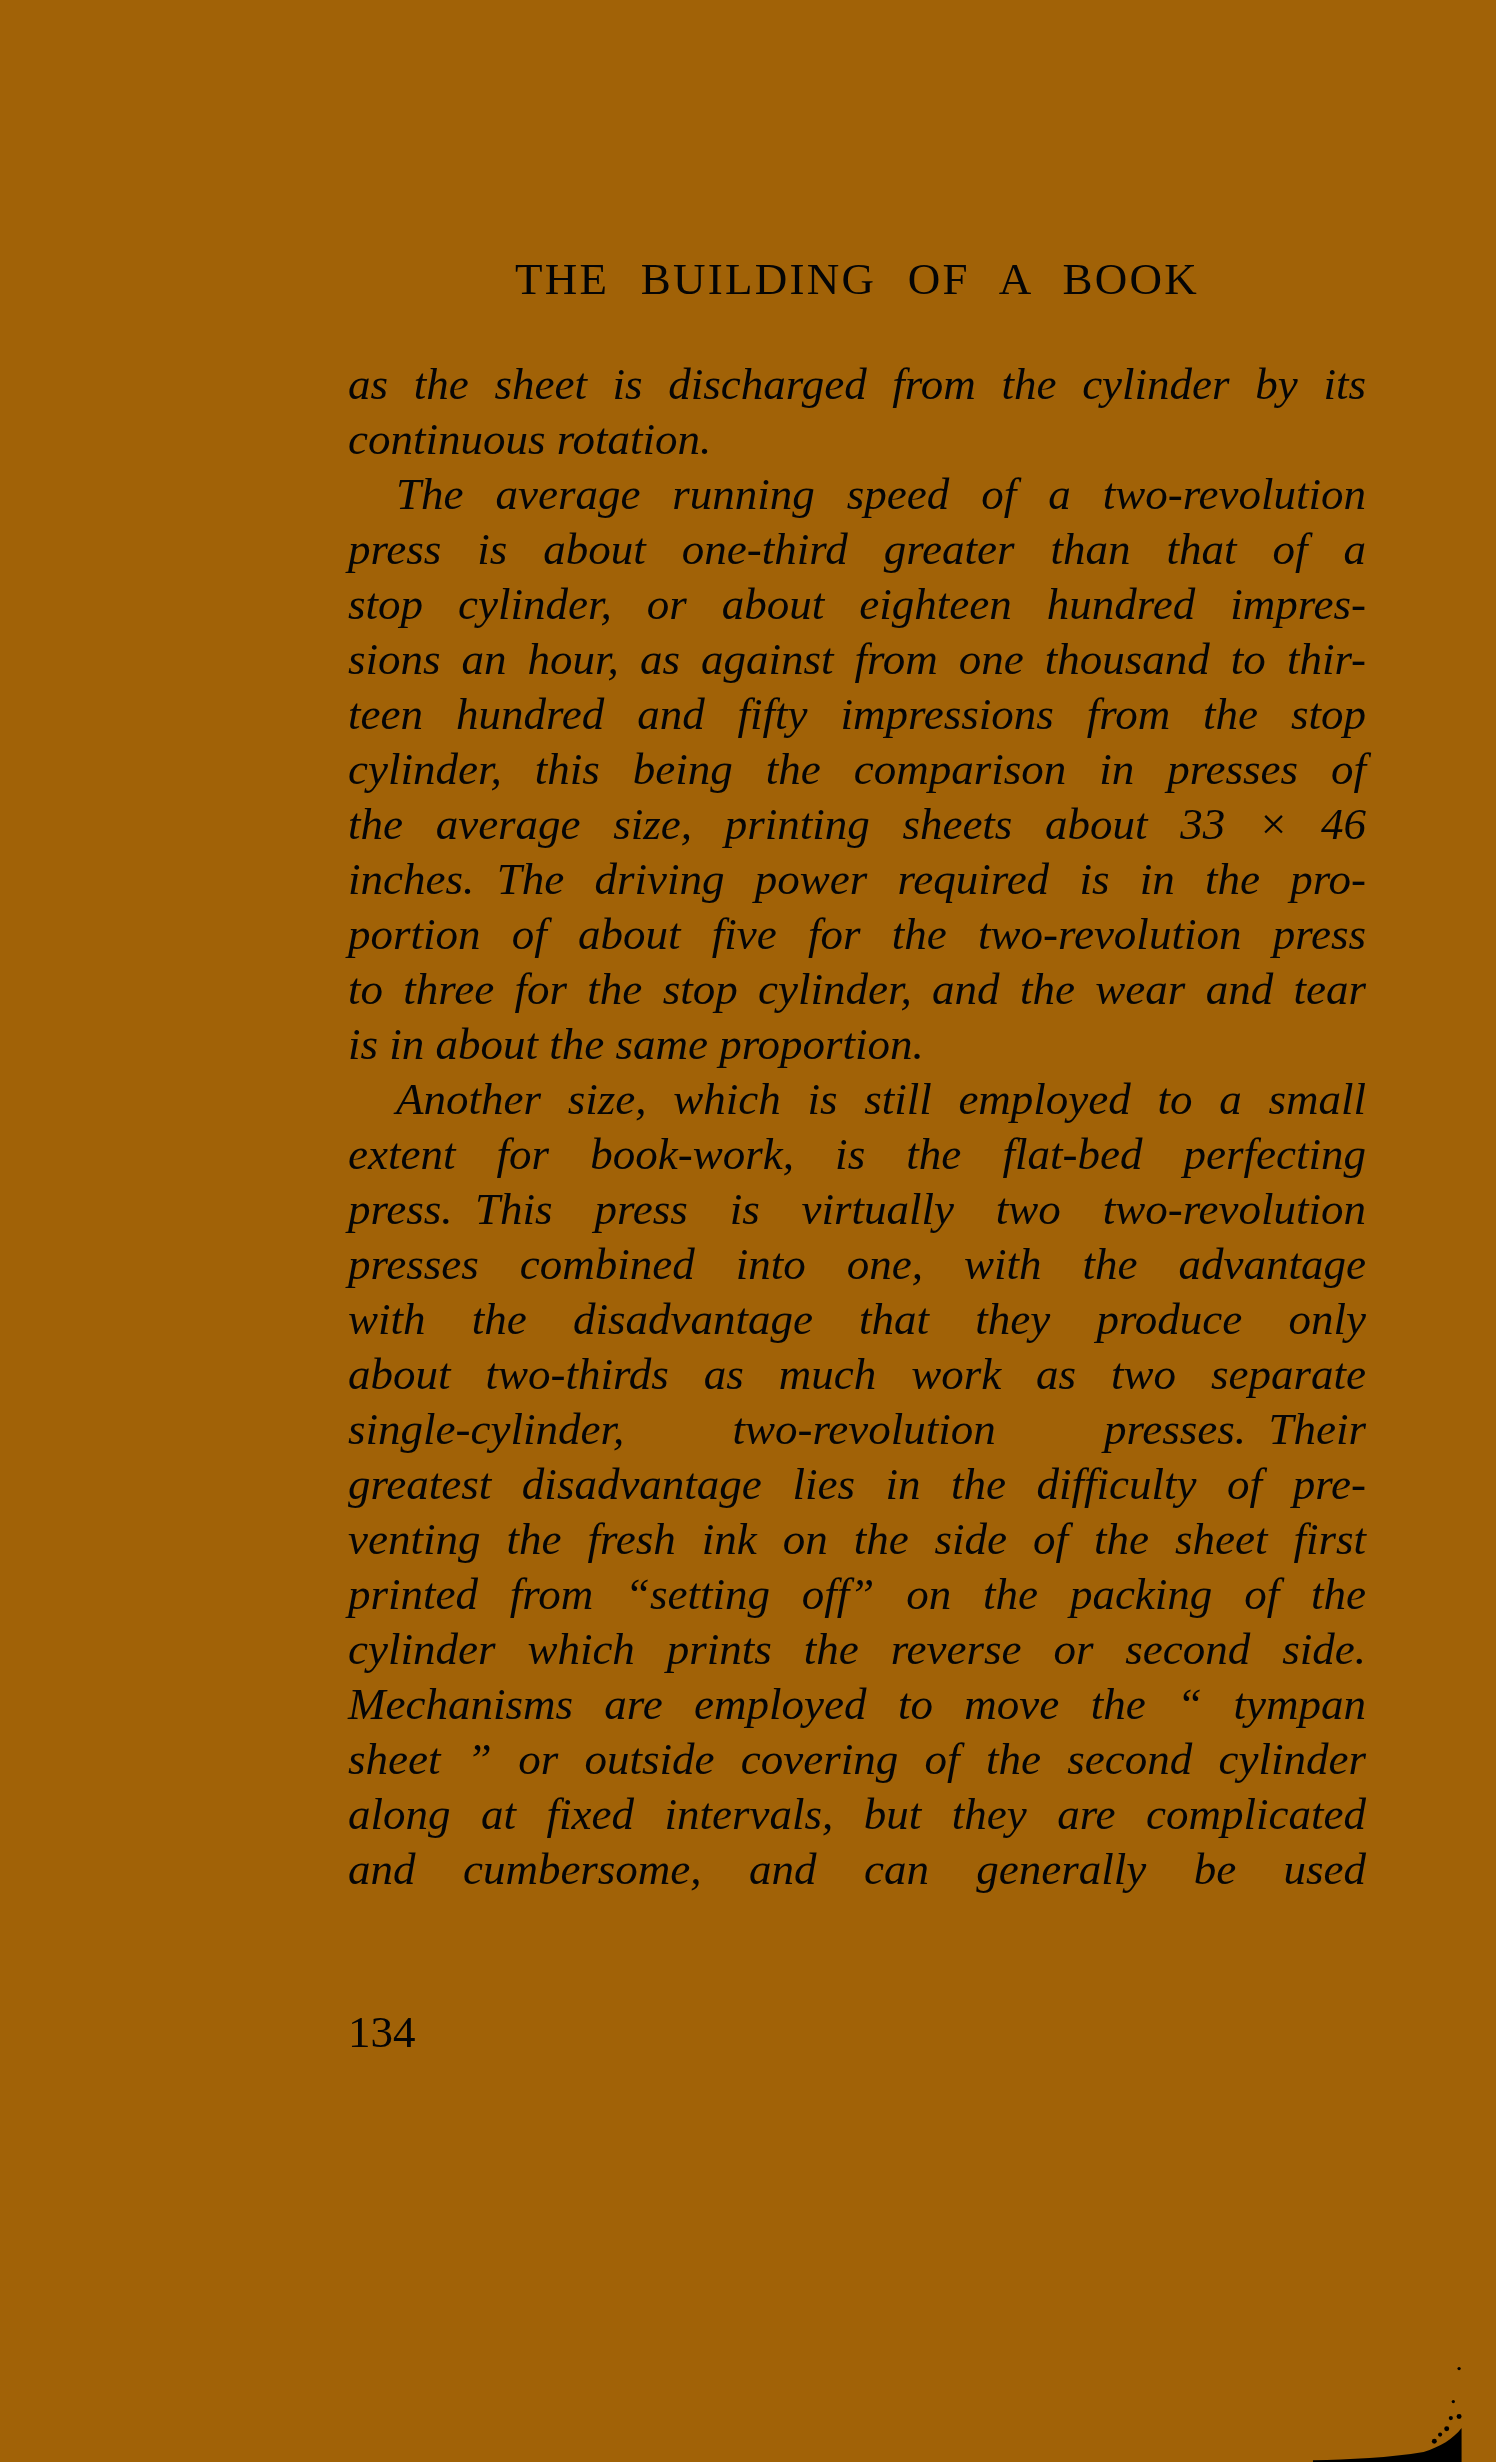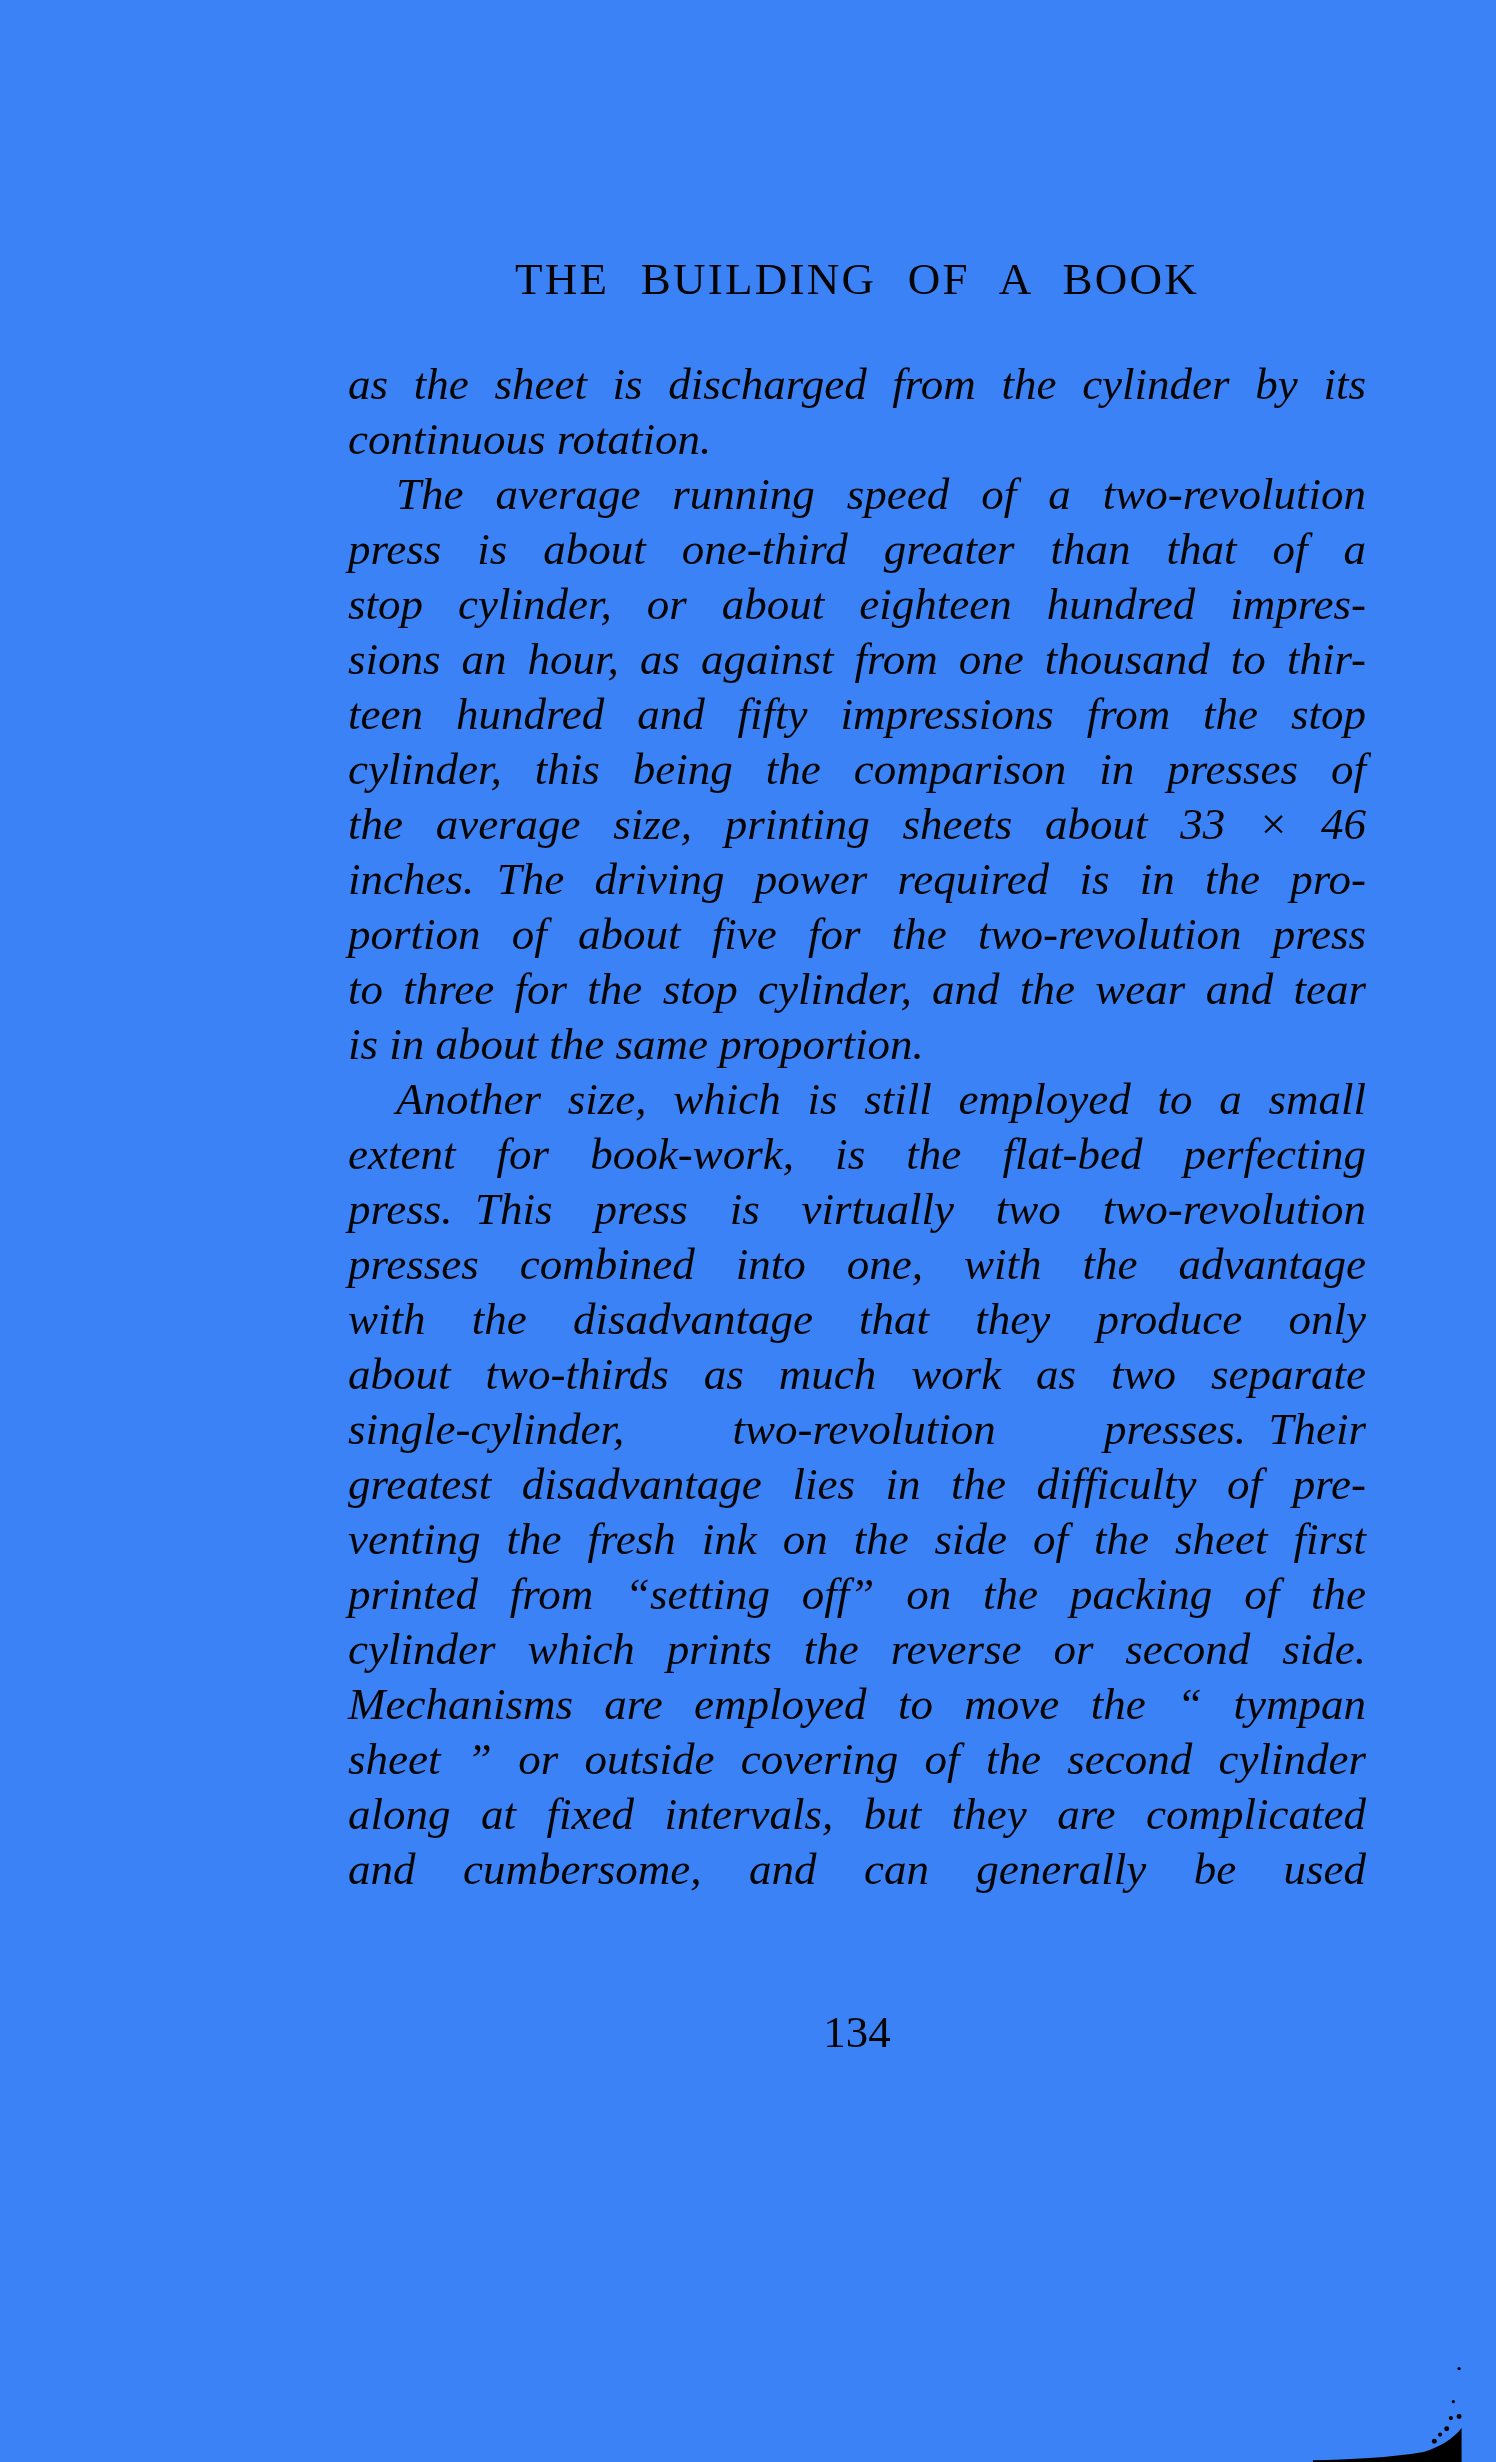--- a/index.html
+++ b/index.html
@@ -11,21 +11,21 @@
     height: 2462px;
     background: #ffffff;
     position: relative;
     overflow: hidden;
     font-family: "Liberation Serif", "DejaVu Serif", serif;
     color: #050505;
   }
   .page {
     position: absolute;
     inset: 0;
-    background: #3b82f6;
+    background: #a16207;
     padding-left: 46px;
   }
   .running-header {
     position: absolute;
     left: 348px;
     top: 252px;
     width: 1018px;
     text-align: center;
     font-size: 45px;
     line-height: 55px;
@@ -50,21 +50,21 @@
     text-align-last: left;
   }
   .line.indent {
     text-indent: 48px;
   }
   .page-number {
     position: absolute;
     left: 348px;
     top: 2005px;
     width: 1018px;
-    text-align: center;
+    text-align: left;
     font-size: 45px;
     line-height: 55px;
   }
   .corner-smudge {
     position: absolute;
     left: 1308px;
     top: 2360px;
     width: 161px;
     height: 103px;
   }

